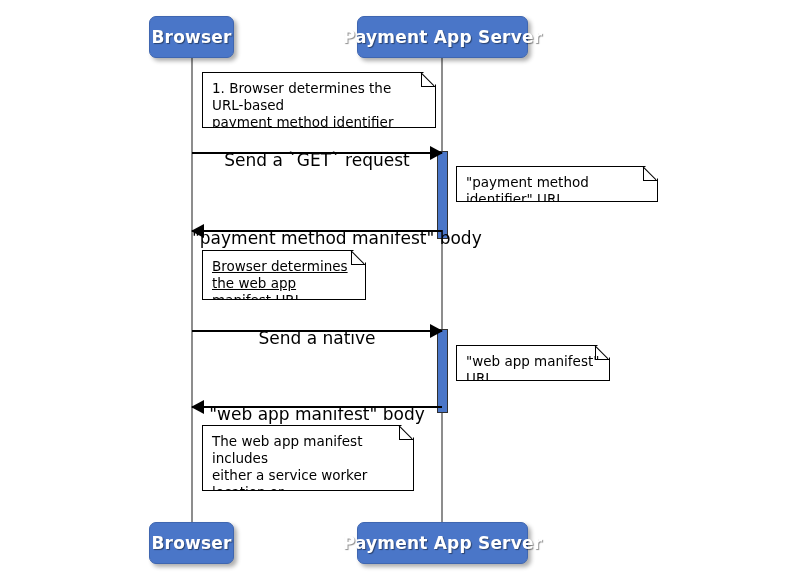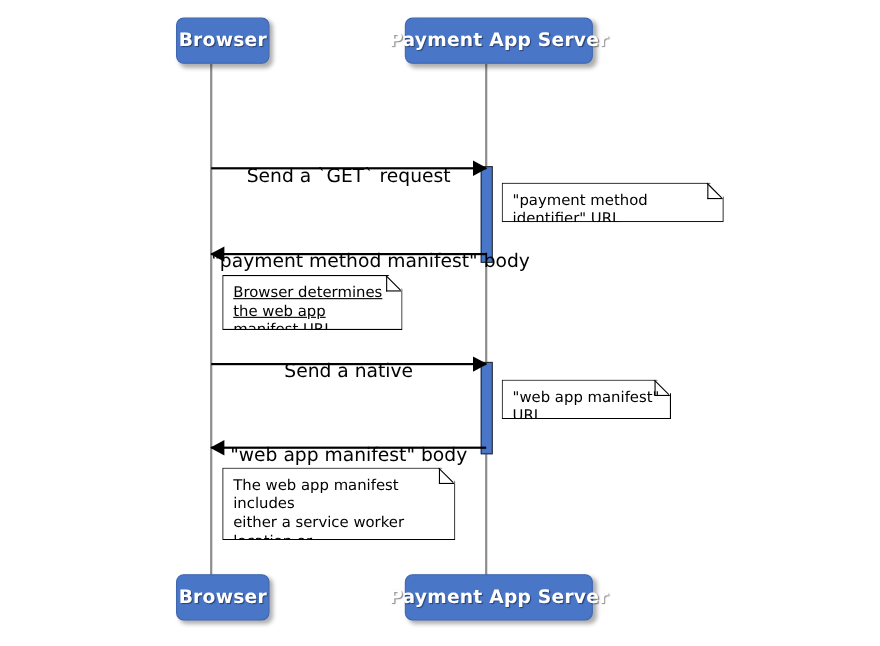--- a/index.html
+++ b/index.html
@@ -31,21 +31,20 @@
     font-size: 17px;
     font-weight: bold;
     display: flex;
     align-items: center;
     justify-content: center;
     letter-spacing: 0.2px;
     text-shadow: 1px 1px 1px rgba(0,0,0,0.45);
     box-shadow: 3px 3px 4px rgba(0,0,0,0.32);
     white-space: nowrap;
     z-index: 6;
-    margin-left: 11px;
   }
 
   
   .lifeline {
     position: absolute;
     width: 2px;
     background: #8d8d8d;
     z-index: 1;
   }
 
@@ -158,20 +157,25 @@
   <div class="actor-box" style="left:149px; top:522px; width:85px; height:42px;">
     <span>Browser</span>
   </div>
   <div class="actor-box" style="left:357px; top:522px; width:171px; height:42px;">
     <span>Payment App Server</span>
   </div>
 
   <div class="activation" style="left:437px; top:151px; height:88px;"></div>
   <div class="activation" style="left:437px; top:329px; height:84px;"></div>
 
+  <div class="note" style="left:202px; top:72px; width:234px; height:56px;">
+    <span class="fold"></span>
+    <div class="note-text">1. Browser determines the URL-based
+payment method identifier</div>
+  </div>
 
   <div class="message to-right" style="left:192px; top:152px; width:250px; height:22px;">
     <div class="msg-line"></div>
     <div class="msg-head"></div>
     <div class="msg-label">Send a `GET` request</div>
   </div>
 
   <div class="note" style="left:456px; top:166px; width:202px; height:36px;">
     <span class="fold"></span>
     <div class="note-text">"payment method identifier" URL</div>

